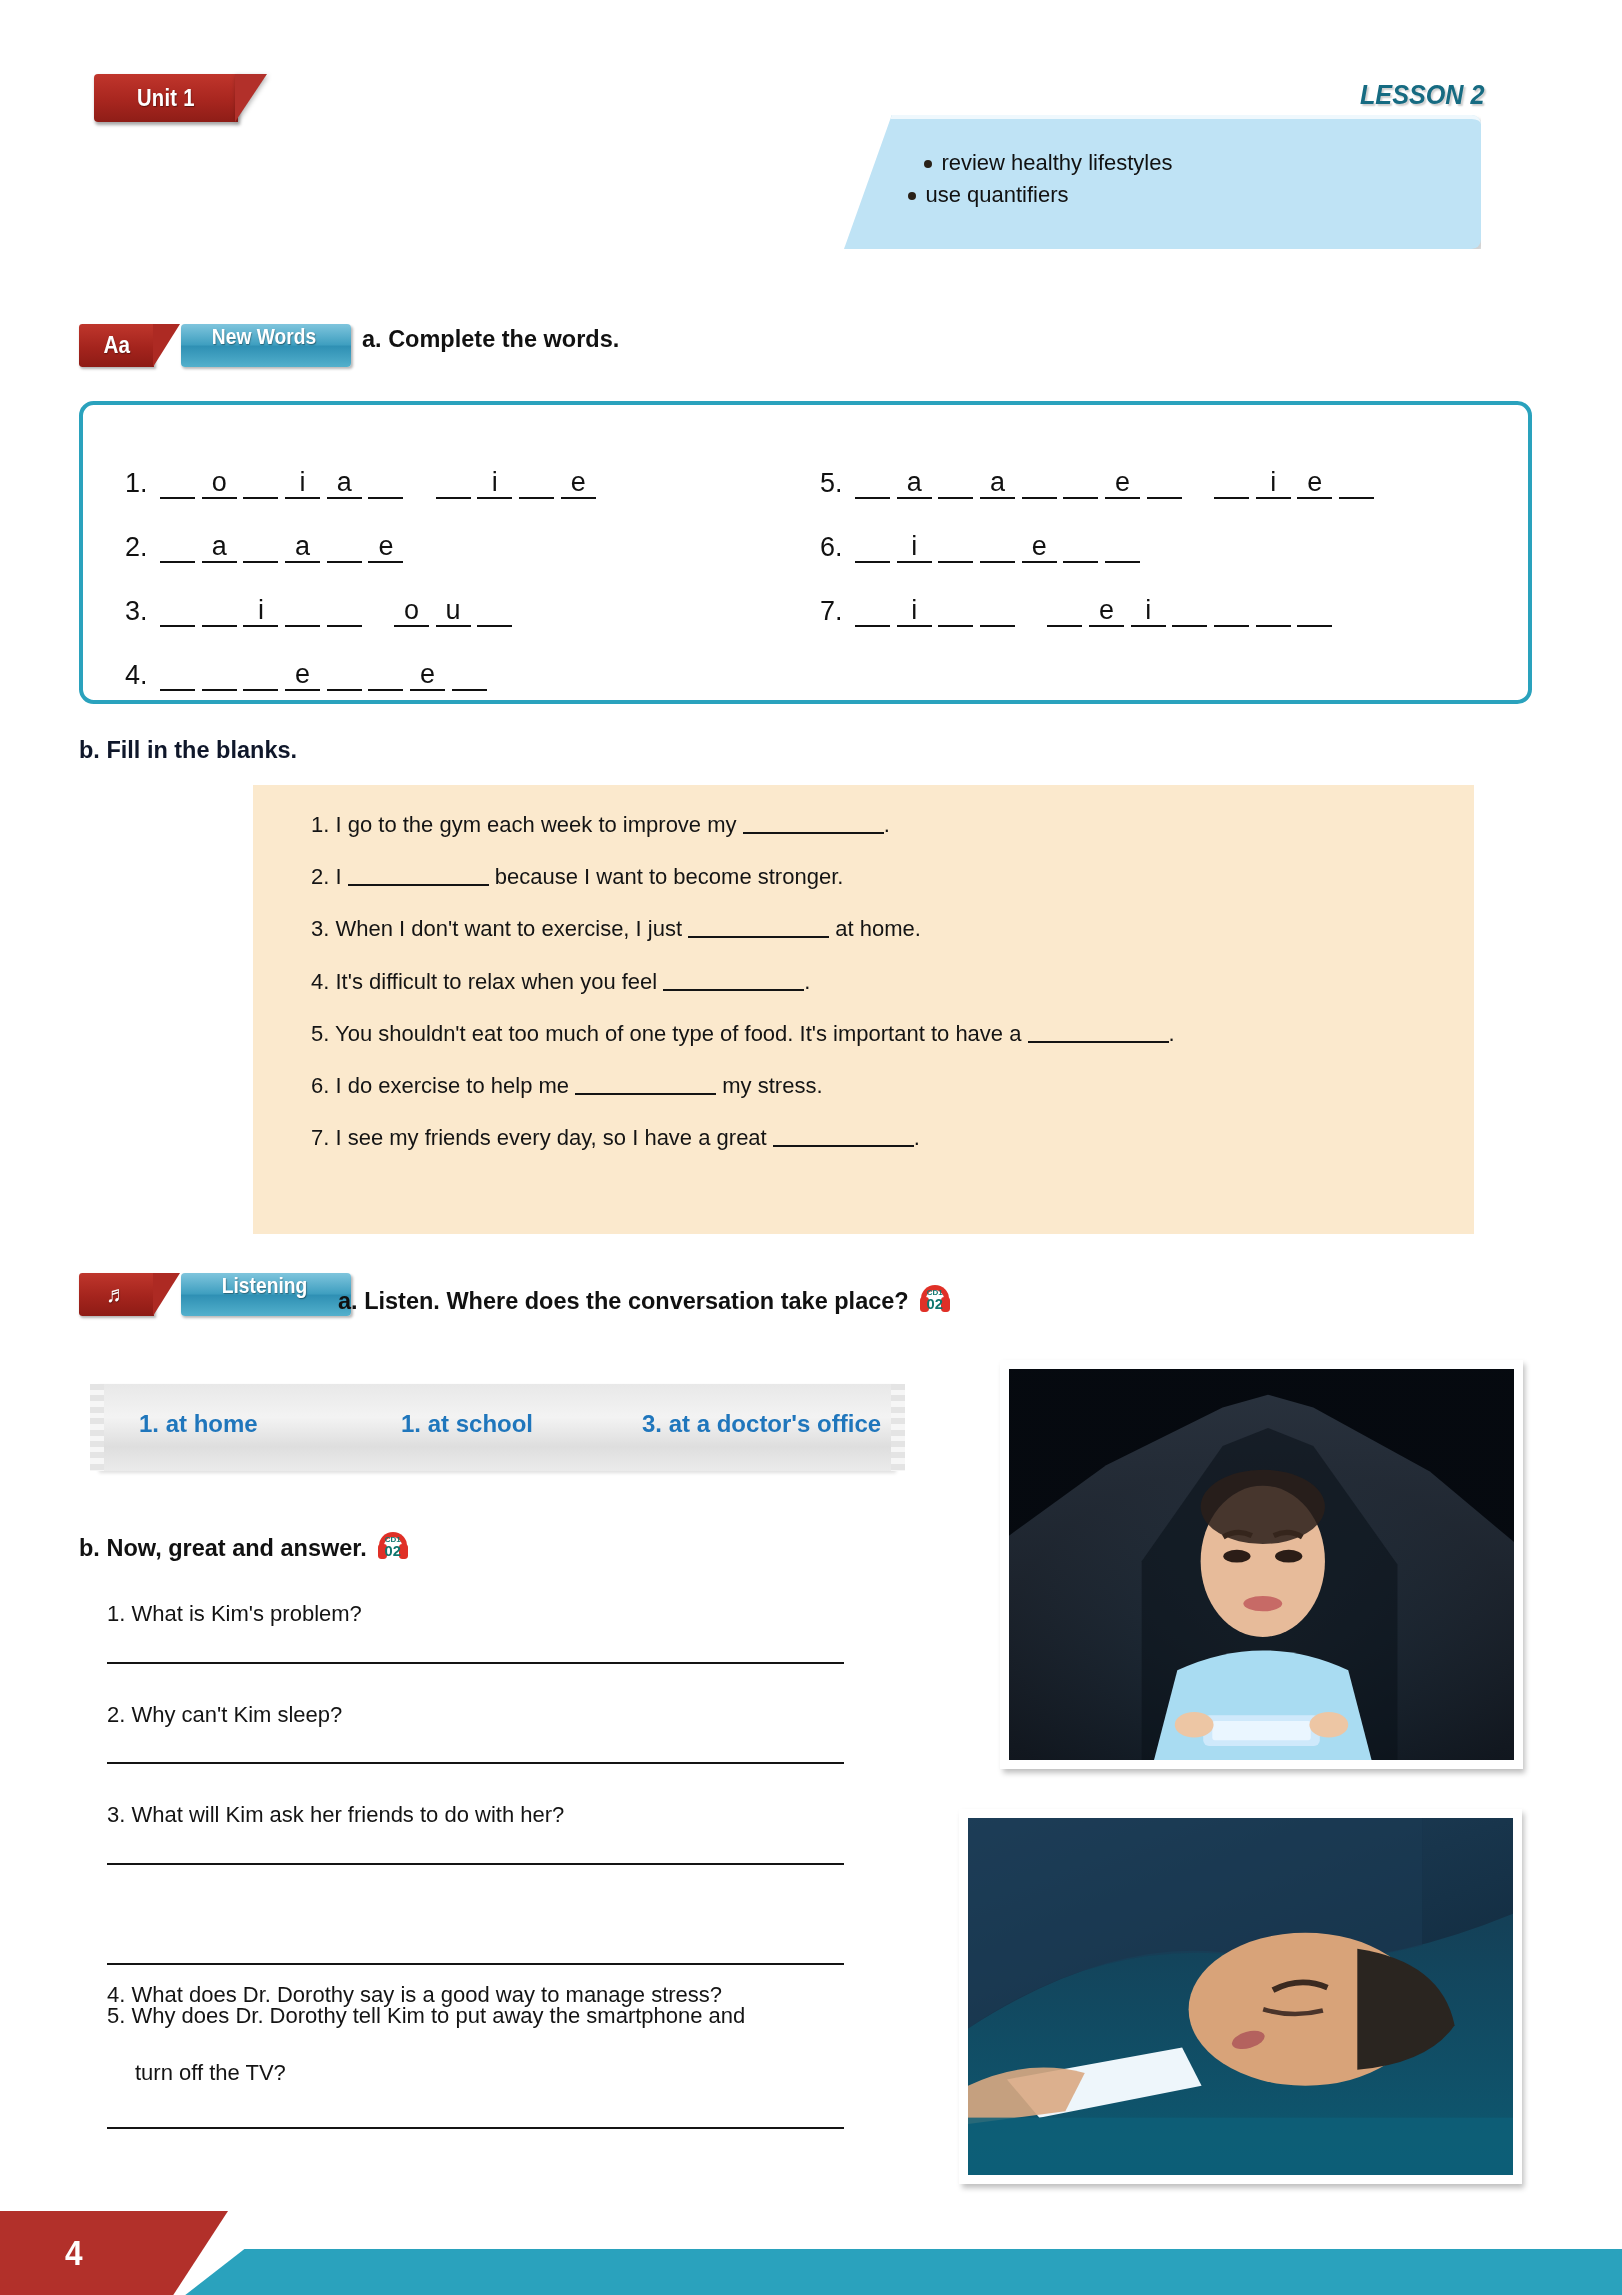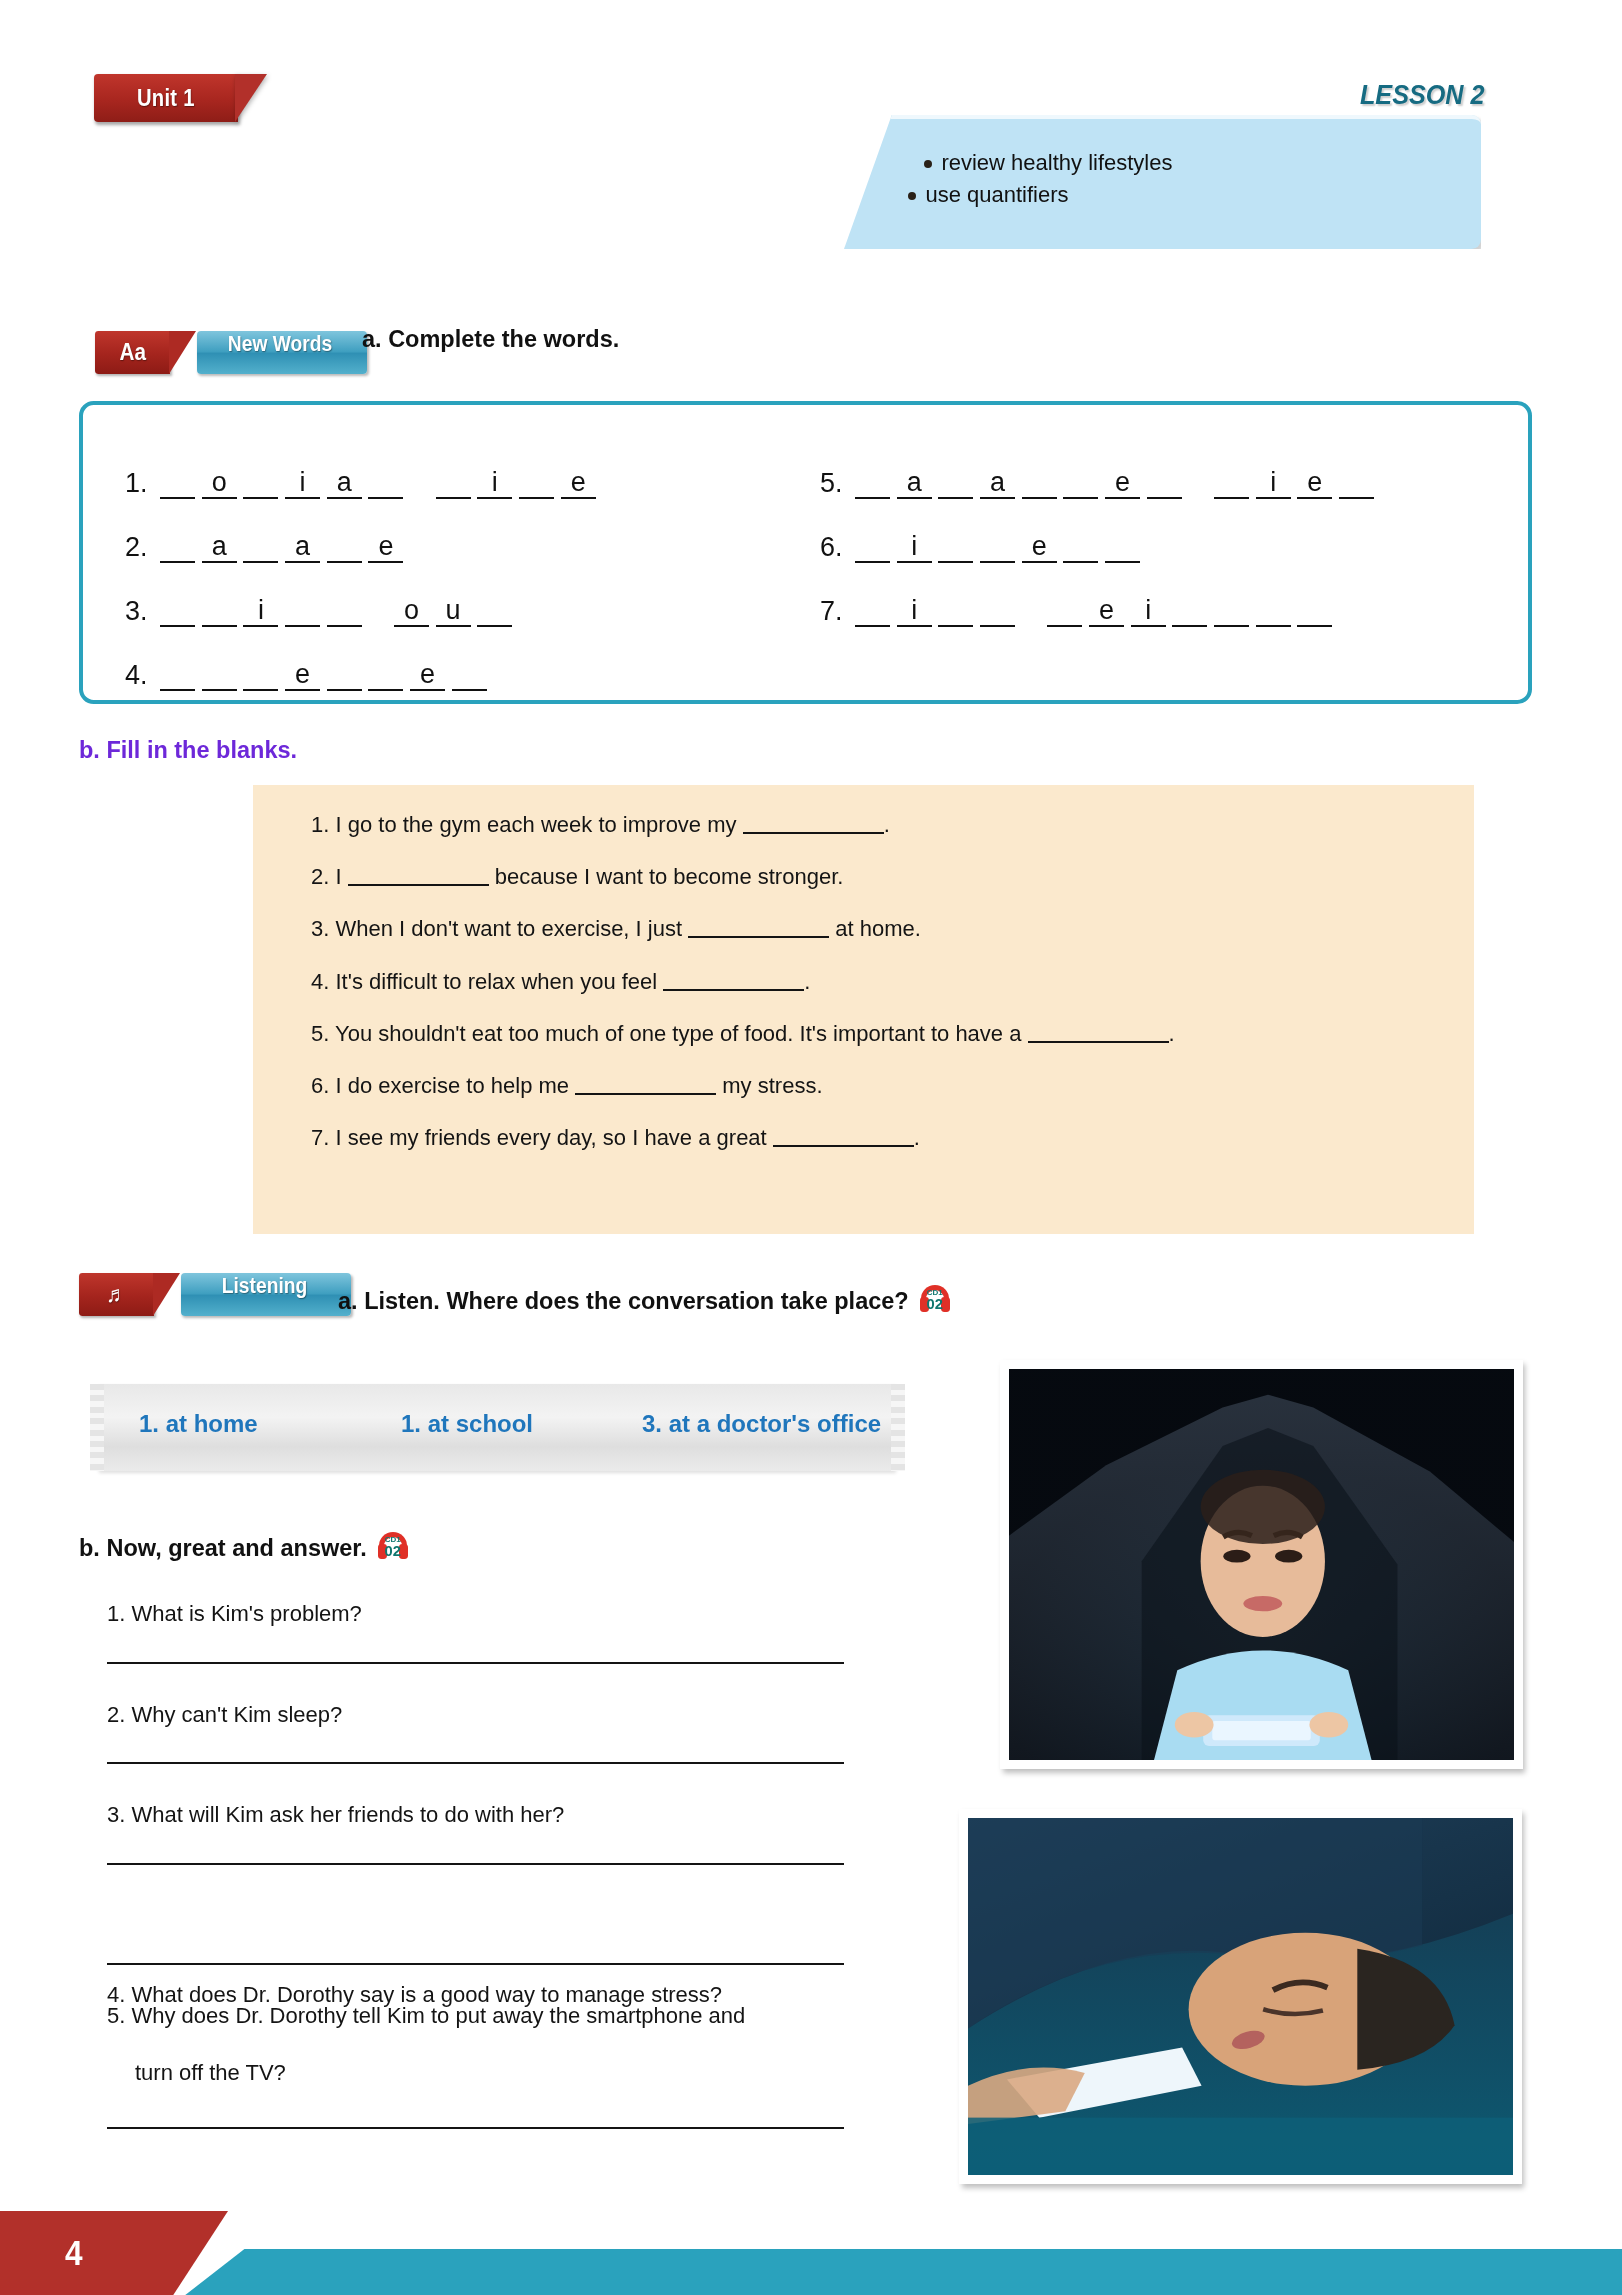--- a/index.html
+++ b/index.html
@@ -114,21 +114,21 @@
   .w-row{ display:flex; align-items:flex-end; height:64px; font-size:27px; color:#111; }
   .w-num{ width:35px; }
   .w-slots{ display:flex; align-items:flex-end; }
   .slot{ width:35px; border-bottom:2px solid #111; text-align:center;
     font-size:27px; line-height:1.05; margin-right:6.7px; }
   .slot.blank{ color:transparent; }
   .gap{ width:25.5px; }
 
   
   .fib-heading{ position:absolute; left:79px; top:737px; font-size:23.5px;
-    font-weight:bold; color:#6d28d9; }
+    font-weight:bold; color:#0f172a; }
   .fib-box{
     position:absolute; left:253px; top:785px; width:1221px; height:449px;
     background:#fbe9cd;
   }
   .fib-item{ position:absolute; left:58px; font-size:22px; color:#141414;
     white-space:nowrap; }
   .ul{ display:inline-block; border-bottom:2px solid #141414; height:20px;
     vertical-align:-2px; }
 
   
@@ -183,21 +183,21 @@
 
   <div class="lesson-banner">
     <div class="inner-edge"></div>
     <div class="goal-list">
       <div class="goal"><span class="dot"></span><span>review healthy lifestyles</span></div>
       <div class="goal g2"><span class="dot"></span><span>use quantifiers</span></div>
     </div>
   </div>
   <div class="lesson-tag">LESSON 2</div>
 
-  <div class="sec-tag" style="left:79px; top:331px;margin-left:16px;">
+  <div class="sec-tag" style="left:79px; top:324px;">
     <div class="sec-icon">
       <span class="glyph">Aa</span>
     </div>
     <div class="sec-label">
       <span>New Words</span>
     </div>
   </div>
   <div class="sec-heading" style="left:362px; top:326px;">a. Complete the words.</div>
 
   <div class="words-box">

